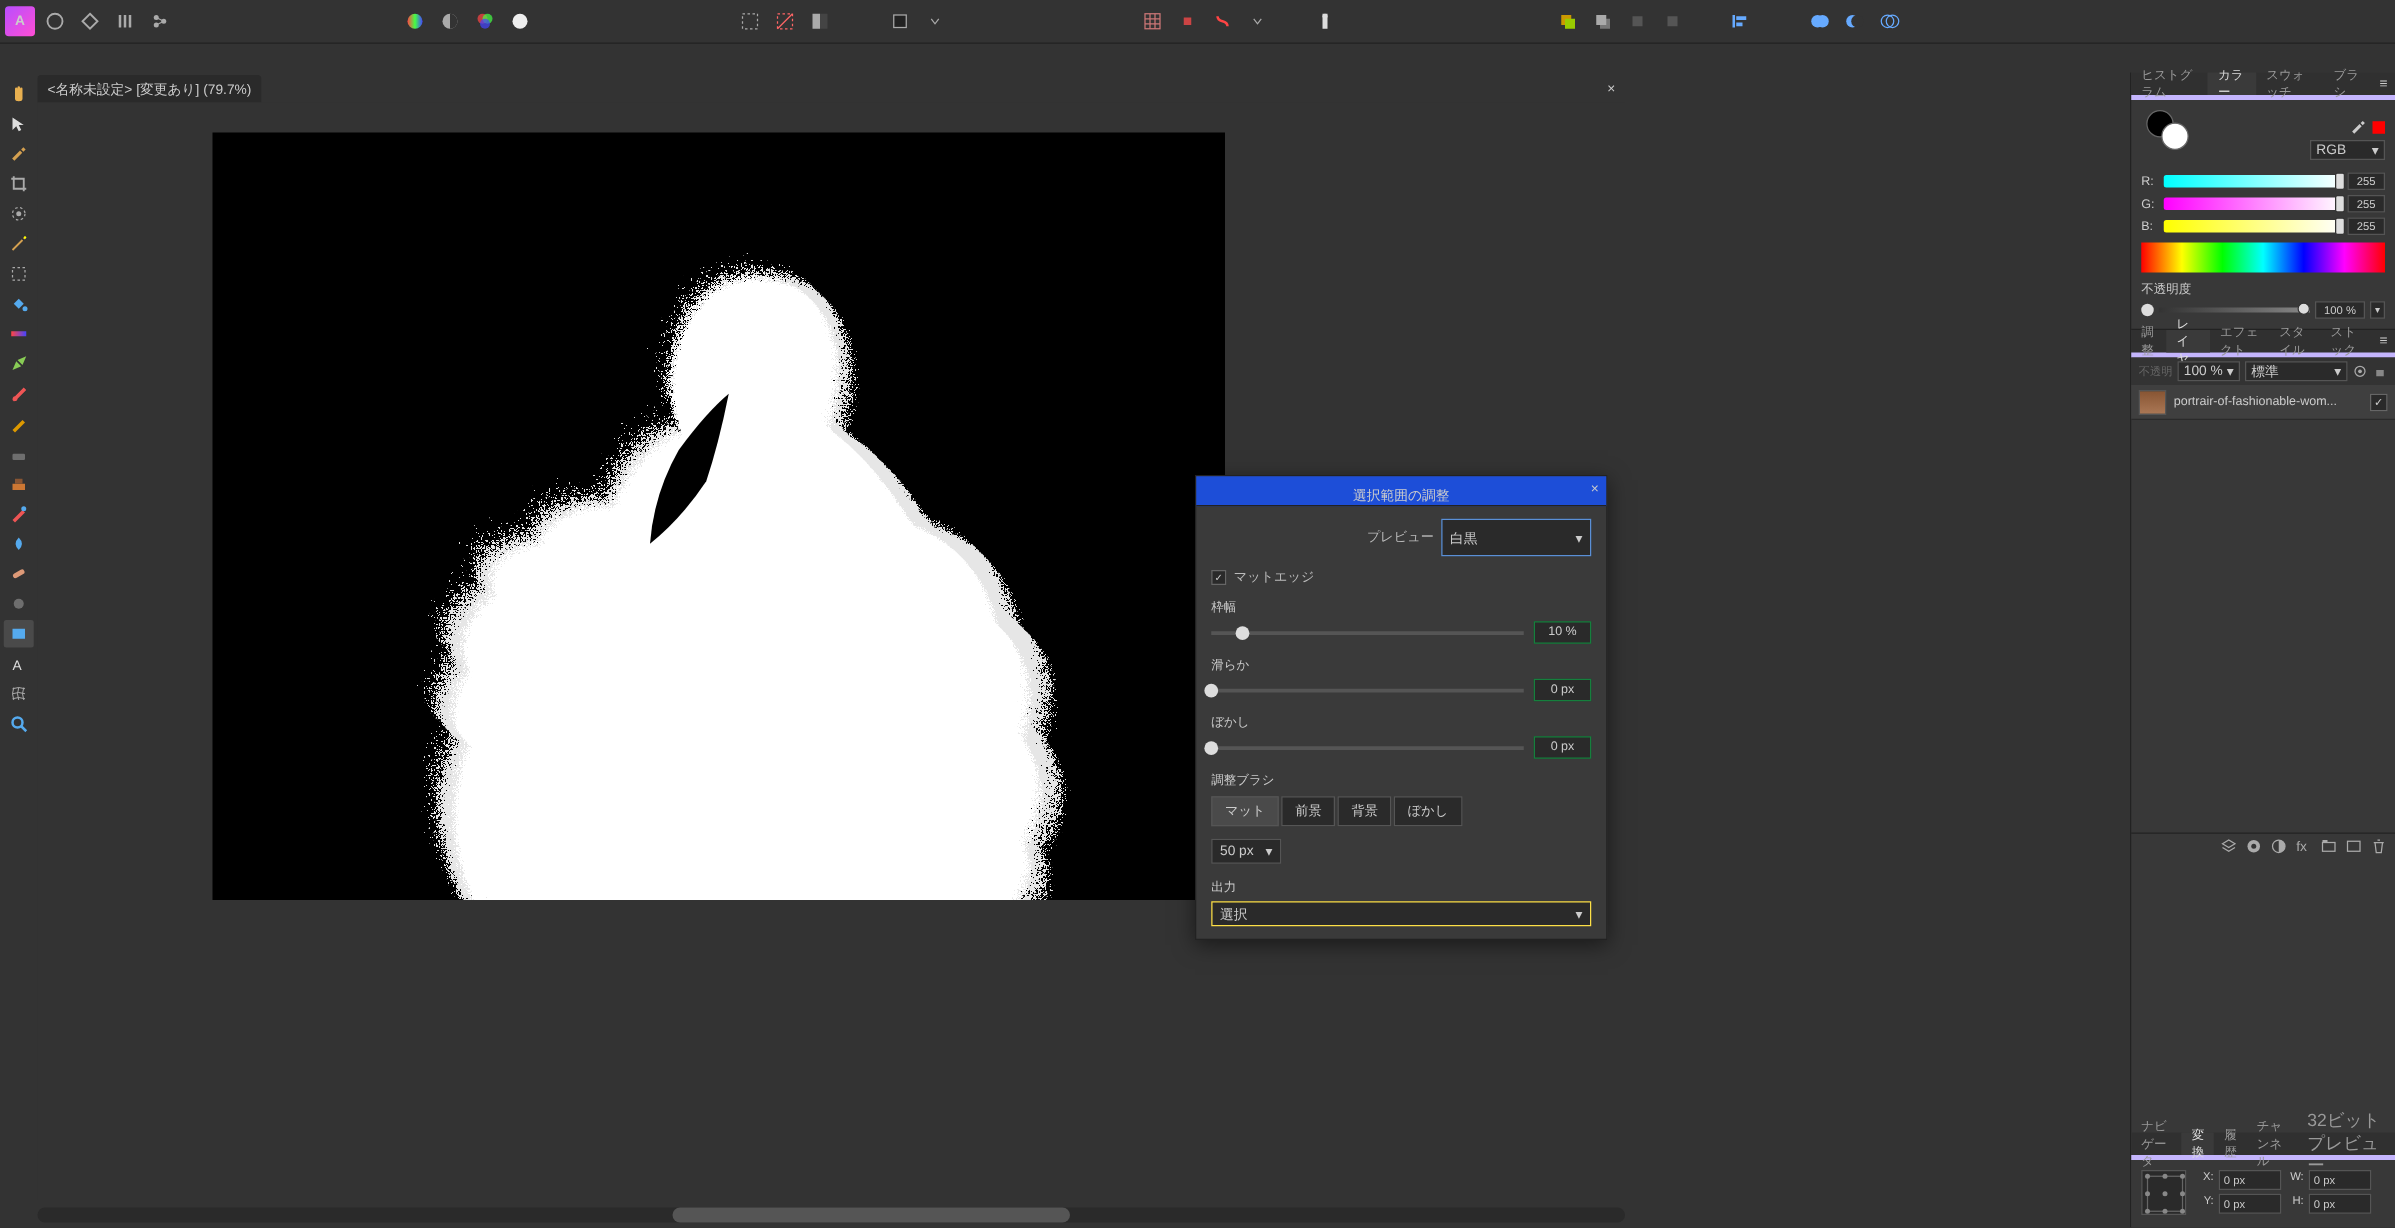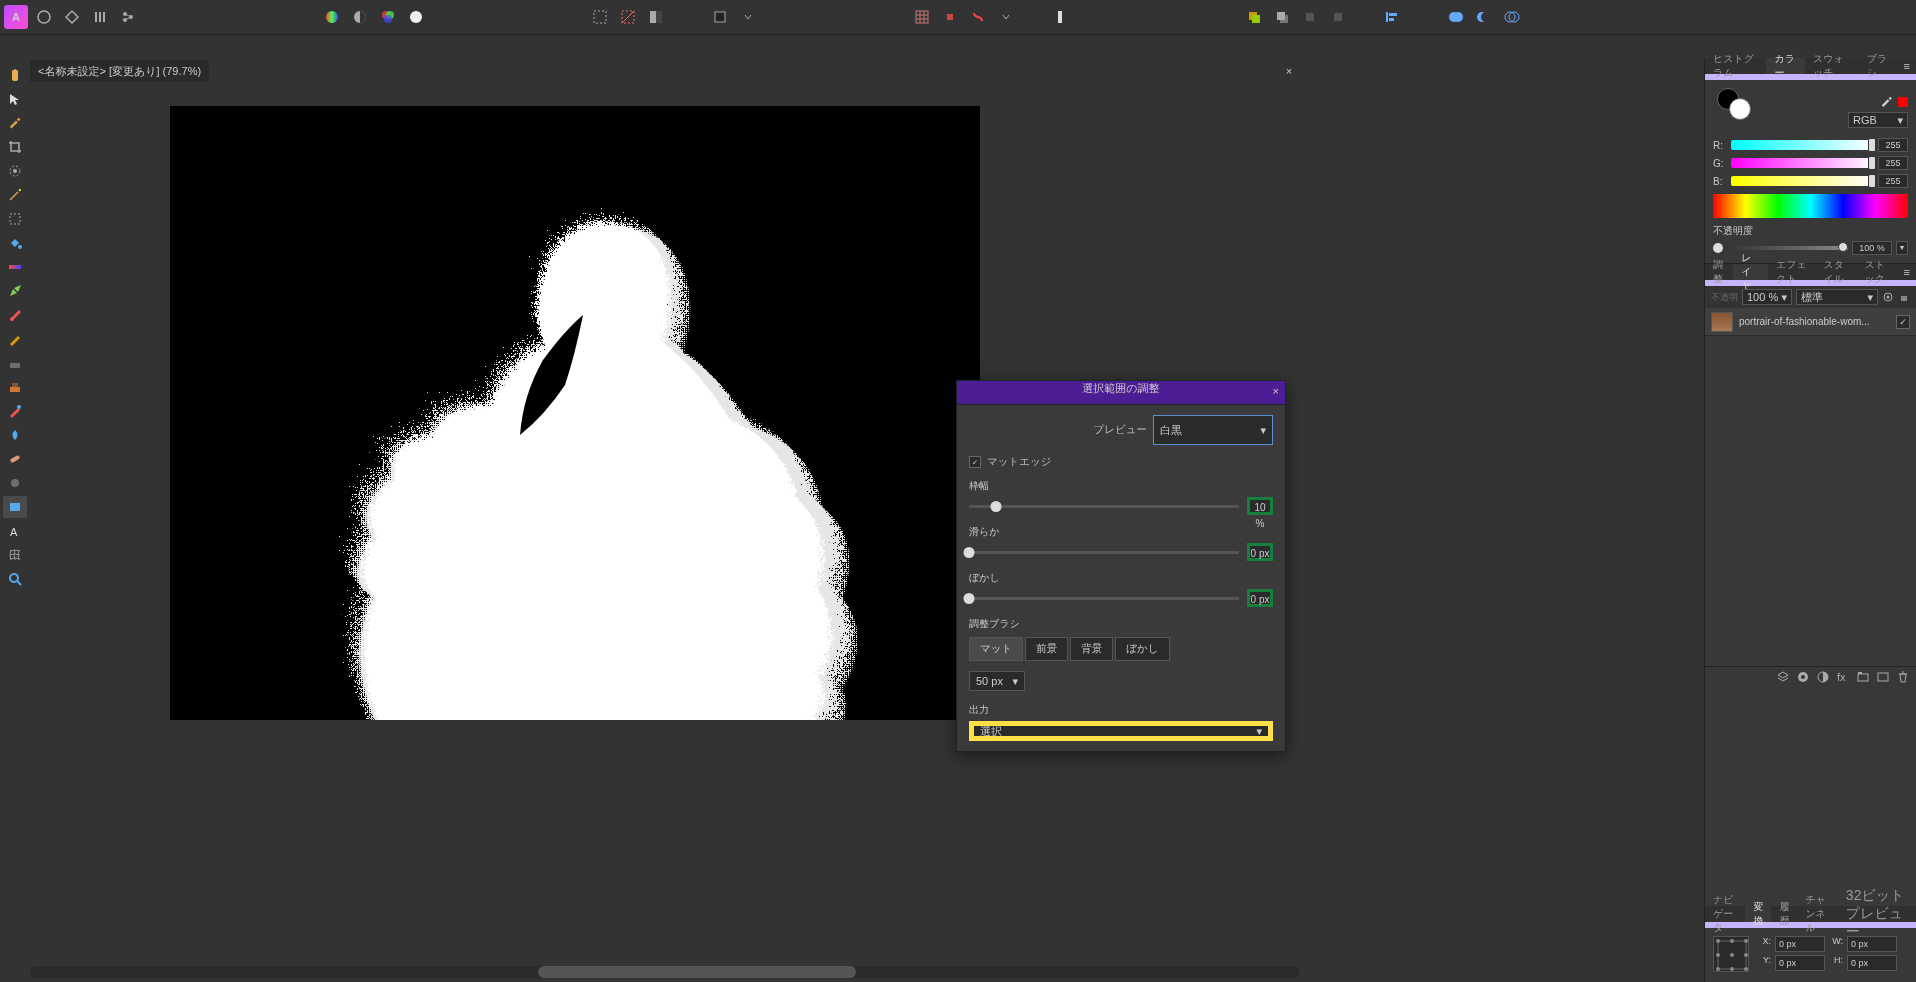--- a/index.html
+++ b/index.html
@@ -18,45 +18,45 @@
 
 
 .doctab { position: absolute; left: 30px; top: 60px; height: 22px; display: flex; align-items: center; padding: 0 8px; background: #2a2a2a; border-top-left-radius: 3px; border-top-right-radius: 3px; }
 .docclose-right { position: absolute; right: 618px; top: 60px; height: 22px; width: 18px; display:flex; align-items:center; justify-content:center;}
 .canvas { position: absolute; left: 30px; top: 82px; right: 616px; bottom: 22px; background: #333; overflow: hidden; }
 .image-bg { position: absolute; left: 140px; top: 24px; width: 810px; height: 614px; background: #000; }
 .silhouette { position:absolute; left: 50%; transform: translateX(-50%); bottom: 0; width: 620px; height: 560px; }
 
 
 .dialog { position: absolute; left: 956px; top: 380px; width: 330px; background: #3a3a3a; border: 1px solid #222; box-shadow: 0 4px 16px rgba(0,0,0,.5); }
-.dlg-title { height: 24px; background: #4c1d95; display: flex; align-items: flex-start; justify-content: center; position: relative; border-bottom: 1px solid #222; }
+.dlg-title { height: 24px; background: #1d4ed8; display: flex; align-items: flex-end; justify-content: center; position: relative; border-bottom: 1px solid #222; }
 .dlg-close { position: absolute; right: 6px; top: 4px; cursor: pointer; }
 .dlg-body { padding: 10px 12px; }
 .dlg-row { display: flex; align-items: center; margin-bottom: 10px; }
 .dlg-row.right { justify-content: flex-end; gap: 6px; }
 .dlg-label { font-size: 10.5px; color: #bbb; }
 .dlg-select { flex: 0 0 120px; height: 14px; background: #2a2a2a; border: 1px solid #5a8fd6; padding: 14px 6px; display: flex; align-items: center; justify-content: space-between; }
 .dlg-check { width: 12px; height: 12px; background: #2a2a2a; border: 1px solid #666; margin-right: 6px; display:flex; align-items:center; justify-content:center; font-size:8px;}
 .slider-block { margin-bottom: 10px; }
 .slider-label { font-size: 10px; margin-bottom: 4px; display:block; }
 .slider-line { display: flex; align-items: center; gap: 8px; }
 .slider-track { flex: 1; height: 3px; background: #555; position: relative; }
 .slider-thumb { position: absolute; top: -4px; width: 11px; height: 11px; border-radius: 50%; background: #ddd; transform: translateX(-50%); }
-.slider-val { width: 26px; height: 18px; background: #2a2a2a; border: 3px solid #15803d; text-align: center; line-height: 16px; font-size: 10px; }
+.slider-val { width: 46px; height: 18px; background: #2a2a2a; border: 1px solid #15803d; text-align: center; line-height: 16px; font-size: 10px; }
 .btn-row { display: flex; gap: 2px; margin-bottom: 10px; }
 .seg-btn { padding: 4px 10px; background: #2a2a2a; border: 1px solid #555; cursor: pointer; font-size:10.5px;}
 .seg-btn.sel { background: #4a4a4a; }
 .size-sel { width: 56px; height: 20px; background: #2a2a2a; border: 1px solid #555; display: flex; align-items: center; justify-content: space-between; padding: 0 6px; font-size:10px;}
-.out-sel { width: 100%; height: 20px; background: #2a2a2a; border: 5px solid #fde047; display:flex; align-items:center; justify-content:space-between; padding:0 6px; margin-top:4px;}
+.out-sel { width: 100%; height: 20px; background: #2a2a2a; border: 1px solid #fde047; display:flex; align-items:center; justify-content:space-between; padding:0 6px; margin-top:4px;}
 .dlg-foot { height: 30px; border-top: 1px solid #222; display:flex; align-items:center; justify-content:flex-end; padding:0 10px; gap:8px;}
 .dbtn { padding: 3px 18px; background: #2a2a2a; border: 1px solid #555; cursor:pointer; font-size:10.5px;}
 
 
 .rightcol { position: absolute; right: 0; top: 58px; width: 212px; bottom: 0; background: #383838; border-left: 1px solid #222; }
-.panel-tabs { height: 22px; display: flex; align-items: stretch; background: #303030; border-bottom: 6px solid #c4b5fd; justify-content: space-between; }
+.panel-tabs { height: 22px; display: flex; align-items: stretch; background: #303030; border-bottom: 4px solid #c4b5fd; justify-content: space-between; }
 .ptab { padding: 0 8px; display: flex; align-items: center; font-size: 10px; color: #999; cursor:pointer; }
 .ptab.sel { color: #ddd; background: #3a3a3a; }
 .ptab-menu { margin-left: auto; padding: 0 6px; display:flex; align-items:center;}
 .color-panel { padding: 8px; }
 .cswatches { display:flex; align-items:center; height:28px; position:relative; margin-bottom:6px;}
 .swatch-big { width:22px; height:22px; border-radius:50%; background:#000; border:1px solid #666; position:absolute; left:4px; top:0;}
 .swatch-small { width:22px; height:22px; border-radius:50%; background:#fff; border:1px solid #666; position:absolute; left:16px; top:10px;}
 .tiny-ico { margin-left:auto; display:flex; gap:4px; align-items:center;}
 .color-mode { position:absolute; right:8px; top:32px; width:60px; height:16px; background:#2a2a2a; border:1px solid #555; font-size:9px; display:flex; align-items:center; justify-content:space-between; padding:0 4px;}
 .rgb-sliders { margin-top:22px; }

